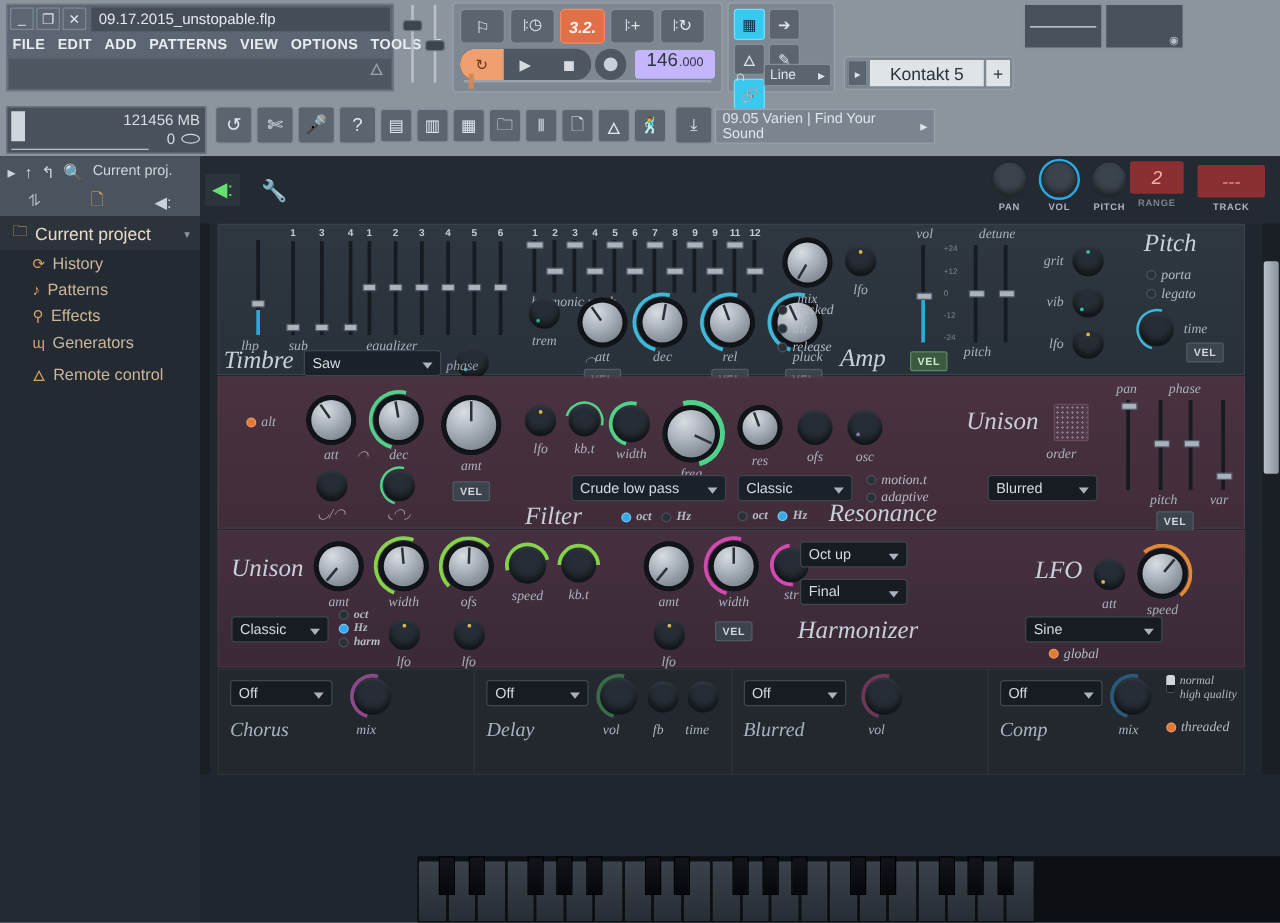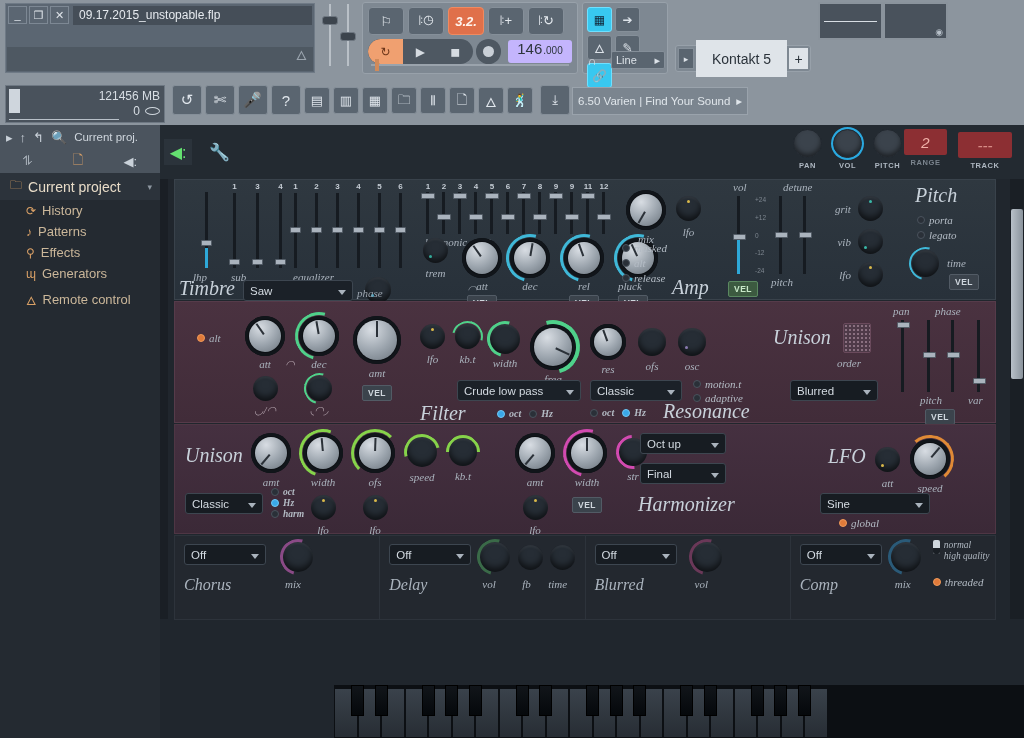--- a/index.html
+++ b/index.html
@@ -67,21 +67,21 @@
            border:1px solid #8d96a0; border-radius:3px; display:flex; align-items:center;
            justify-content:center; position:absolute; }
   .clock .big { color:#e9eef3; font-size:27px; letter-spacing:1px; font-family:"Liberation Sans",sans-serif; }
   .clock .sm { color:#cfd6dd; font-size:16px; }
   .clock .bst { position:absolute; right:5px; top:3px; font-size:7px; color:#c3ccd4; font-weight:bold; }
 
   .chanbox { position:absolute; left:675px; top:45px; width:136px; height:27px;
              background:#7e8892; border:1px solid #98a1aa; border-radius:3px; display:flex; align-items:center; padding:2px; }
   .chanarrow { width:16px; height:21px; background:#5a6570; border:1px solid #858f99;
                color:#dde3e9; font-size:9px; display:flex; align-items:center; justify-content:center; cursor:pointer; }
-  .channame { flex:1; height:37px; margin:0 2px; background:#dfe4e9; color:#2b333b; font-size:14px;
+  .channame { flex:1; height:21px; margin:0 2px; background:#dfe4e9; color:#2b333b; font-size:14px;
               display:flex; align-items:center; justify-content:center; cursor:pointer; }
   .chanplus { width:19px; height:21px; background:#dfe4e9; color:#2b333b; font-size:14px;
               display:flex; align-items:center; justify-content:center; cursor:pointer; }
 
   .scopes { position:absolute; left:818px; top:2px; width:130px; height:38px;
             background:#8a939c; display:flex; gap:4px; padding:2px; }
   .scope { flex:1; background:#49525c; position:relative; }
   .scope .wav { position:absolute; left:4px; right:4px; top:50%; height:1px; background:#d8dee4; }
   .scope .eye { position:absolute; right:3px; bottom:1px; color:#b6bfc8; font-size:9px; }
 
@@ -219,20 +219,30 @@
 
   <div class="topchrome">
 
     <div class="titlewin">
       <div class="tbar">
         <div class="winbtn">_</div>
         <div class="winbtn">❐</div>
         <div class="winbtn">✕</div>
         <div class="titletxt">09.17.2015_unstopable.flp</div>
       </div>
+      <div class="menubar">
+        <span>FILE</span>
+        <span>EDIT</span>
+        <span>ADD</span>
+        <span>PATTERNS</span>
+        <span>VIEW</span>
+        <span>OPTIONS</span>
+        <span>TOOLS</span>
+        <span>?</span>
+      </div>
       <div class="winblank">
         <span class="amp-ic">🜂</span>
       </div>
     </div>
 
     <div class="vfader" style="left:322px;top:4px;height:62px;">
       <div class="track"></div>
       <div class="knob" style="top:12px;"></div>
     </div>
     <div class="vfader" style="left:340px;top:4px;height:62px;">
@@ -320,21 +330,21 @@
     <div class="tb3btn" style="left:333px;">▥</div>
     <div class="tb3btn" style="left:362px;">▦</div>
     <div class="tb3btn" style="left:391px;">🗀</div>
     <div class="tb3btn" style="left:420px;">⫴</div>
     <div class="tb3btn" style="left:449px;">🗋</div>
     <div class="tb3btn" style="left:478px;">🜂</div>
     <div class="tb3btn" style="left:507px;">🕺</div>
     <div class="tb3btn" style="left:540px;width:30px;height:30px;top:85px;">⤓</div>
 
     <div class="hintbar">
-      <span>6.50  Varien | Find Your Sound</span>
+      <span>09.05  Varien | Find Your Sound</span>
       <span style="margin-left:auto">▸</span>
     </div>
   </div>
 
   <div class="browser">
     <div class="brtools">
       <div class="brrow">
         <span class="bricon">▸</span>
         <span class="bricon">↑</span>
         <span class="bricon">↰</span>
@@ -574,21 +584,21 @@
           <div class="lbl sm" style="margin-top:2px">dec</div>
         </div>
         <div style="display:flex;flex-direction:column;align-items:center;">
           <div class="kn knob-l" style="position:relative">
             <div class="arc cyan"></div>
             <div class="ptr" style="transform:rotate(-20deg)"></div>
           </div>
           <div class="lbl sm" style="margin-top:2px">rel</div>
           <div class="velbtn" style="margin-top:3px">VEL</div>
         </div>
-        <div style="display:flex;flex-direction:column;align-items:flex-start;">
+        <div style="display:flex;flex-direction:column;align-items:flex-end;">
           <div class="kn knob-l" style="position:relative">
             <div class="arc cyan"></div>
             <div class="ptr" style="transform:rotate(-25deg)"></div>
           </div>
           <div class="lbl sm" style="margin-top:2px">pluck</div>
           <div class="velbtn" style="margin-top:3px">VEL</div>
         </div>
       </div>
       <div class="lbl sm" style="position:absolute;left:292px;top:103px;color:#8e97a1">◠</div>
 

